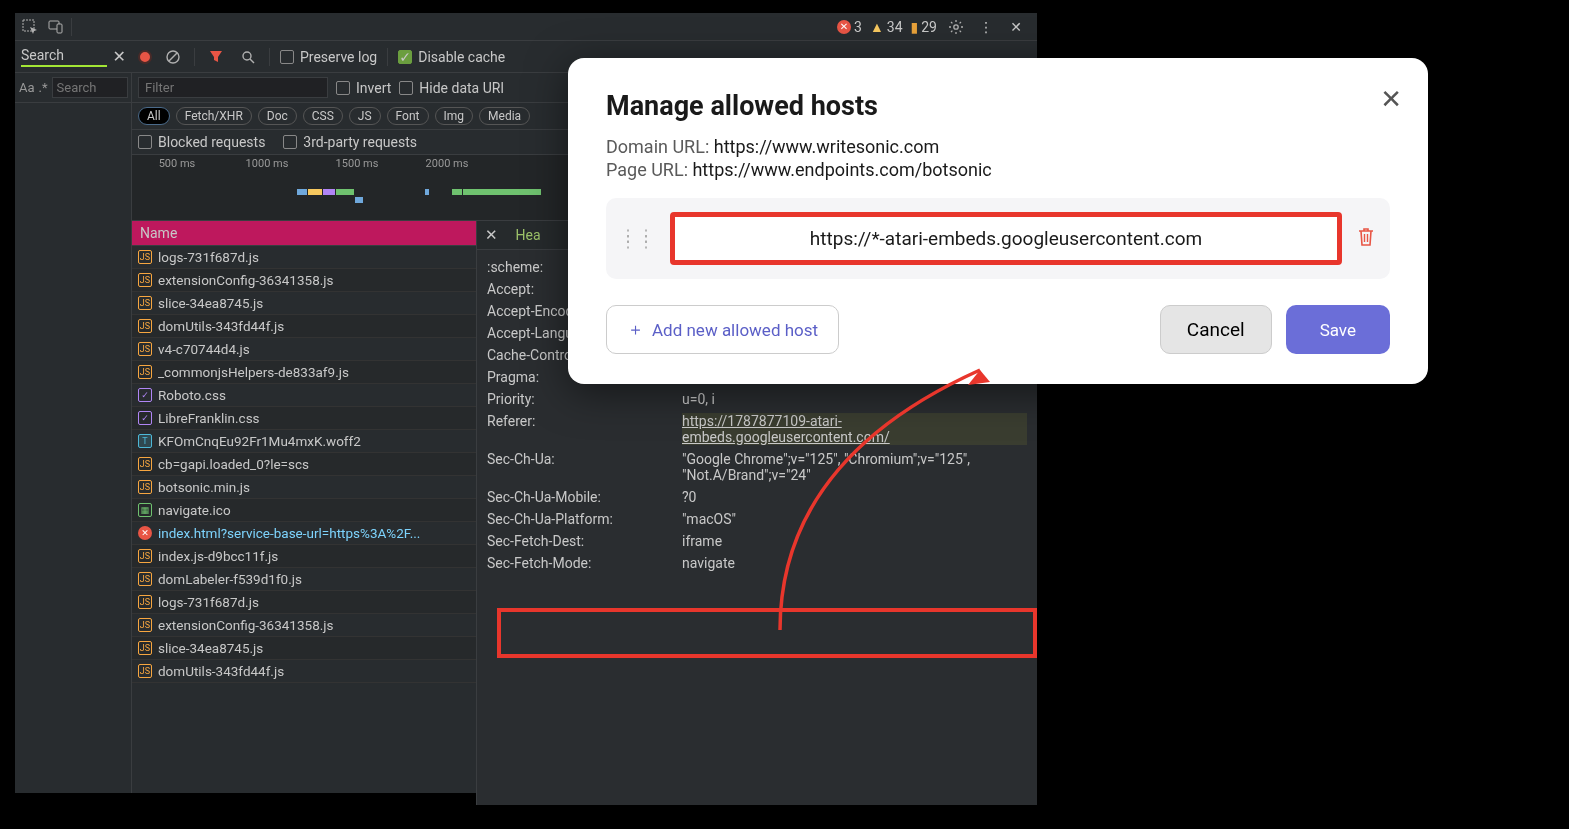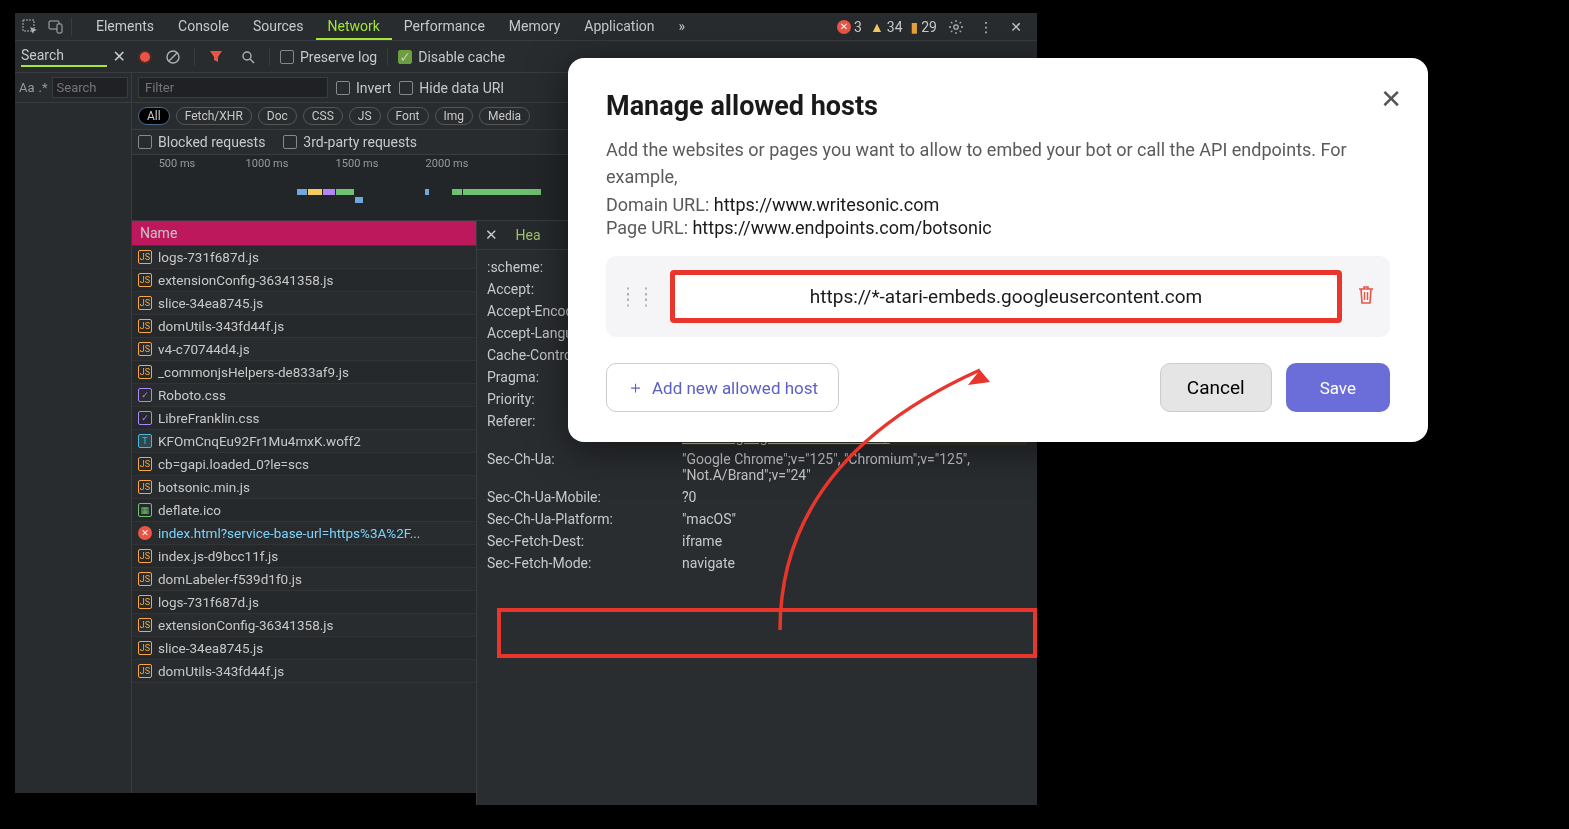--- a/index.html
+++ b/index.html
@@ -111,30 +111,20 @@
           <path d="M8 8 L15 11 L12 12 L11 15 Z" fill="#b0b0b0"></path>
         </svg>
     </span>
     <span class="tb-icon">
       <svg width="16" height="16" viewBox="0 0 16 16">
           <rect x="1" y="2" width="10" height="8" rx="1" fill="none" stroke="#b0b0b0"></rect>
           <rect x="9" y="5" width="5" height="9" rx="1" fill="#282c2f" stroke="#b0b0b0"></rect>
         </svg>
     </span>
     <div class="divider"></div>
-    <div class="tabs">
-      <div class="tab">Elements</div>
-      <div class="tab">Console</div>
-      <div class="tab">Sources</div>
-      <div class="tab active">Network</div>
-      <div class="tab">Performance</div>
-      <div class="tab">Memory</div>
-      <div class="tab">Application</div>
-      <div class="tab">»</div>
-    </div>
     <div class="top-right">
       <span class="err-bubble">
           <span class="circle-red">✕</span>
           <span>3</span>
         </span>
       <span class="err-bubble">
           <span class="tri-yellow">▲</span>
           <span>34</span>
         </span>
       <span class="err-bubble">
@@ -294,21 +284,21 @@
           <div class="req-row alt">
             <span class="fi fi-js">JS</span>
             <span style="">cb=gapi.loaded_0?le=scs</span>
           </div>
           <div class="req-row">
             <span class="fi fi-js">JS</span>
             <span style="">botsonic.min.js</span>
           </div>
           <div class="req-row alt">
             <span class="fi fi-img">▦</span>
-            <span style="">deflate.ico</span>
+            <span style="">navigate.ico</span>
           </div>
           <div class="req-row">
             <span class="fi fi-err">✕</span>
             <span style="color:#7dd3fc">index.html?service-base-url=https%3A%2F...</span>
           </div>
           <div class="req-row alt">
             <span class="fi fi-js">JS</span>
             <span style="">index.js-d9bcc11f.js</span>
           </div>
           <div class="req-row">
@@ -394,21 +384,20 @@
         </div>
     </div>
   </div>
 </div>
 
 <div class="referer-box" style="left:497px; top:608px; width:540px; height:50px;"></div>
 
 <div class="modal">
   <span class="close">✕</span>
   <h2>Manage allowed hosts</h2>
-  <p>Add the websites or pages you want to allow to embed your bot or call the API endpoints. For example,</p>
   <div class="ex"><span style="color:#5a5a5a">Domain URL: </span><span>https://www.writesonic.com</span></div>
   <div class="ex"><span style="color:#5a5a5a">Page URL: </span><span>https://www.endpoints.com/botsonic</span></div>
   <div class="host-row">
     <div class="drag">⋮⋮<br>⋮⋮</div>
     <input class="host-input" value="https://*-atari-embeds.googleusercontent.com" style="">
     <span class="trash">
       <svg width="20" height="22" viewBox="0 0 20 22">
           <path d="M3 5h14M8 5V3h4v2M5 5l1 14h8l1-14" fill="none" stroke="#e85545" stroke-width="1.6"></path>
           <line x1="8.5" y1="8" x2="8.5" y2="16" stroke="#e85545" stroke-width="1.4"></line>
           <line x1="11.5" y1="8" x2="11.5" y2="16" stroke="#e85545" stroke-width="1.4"></line>

